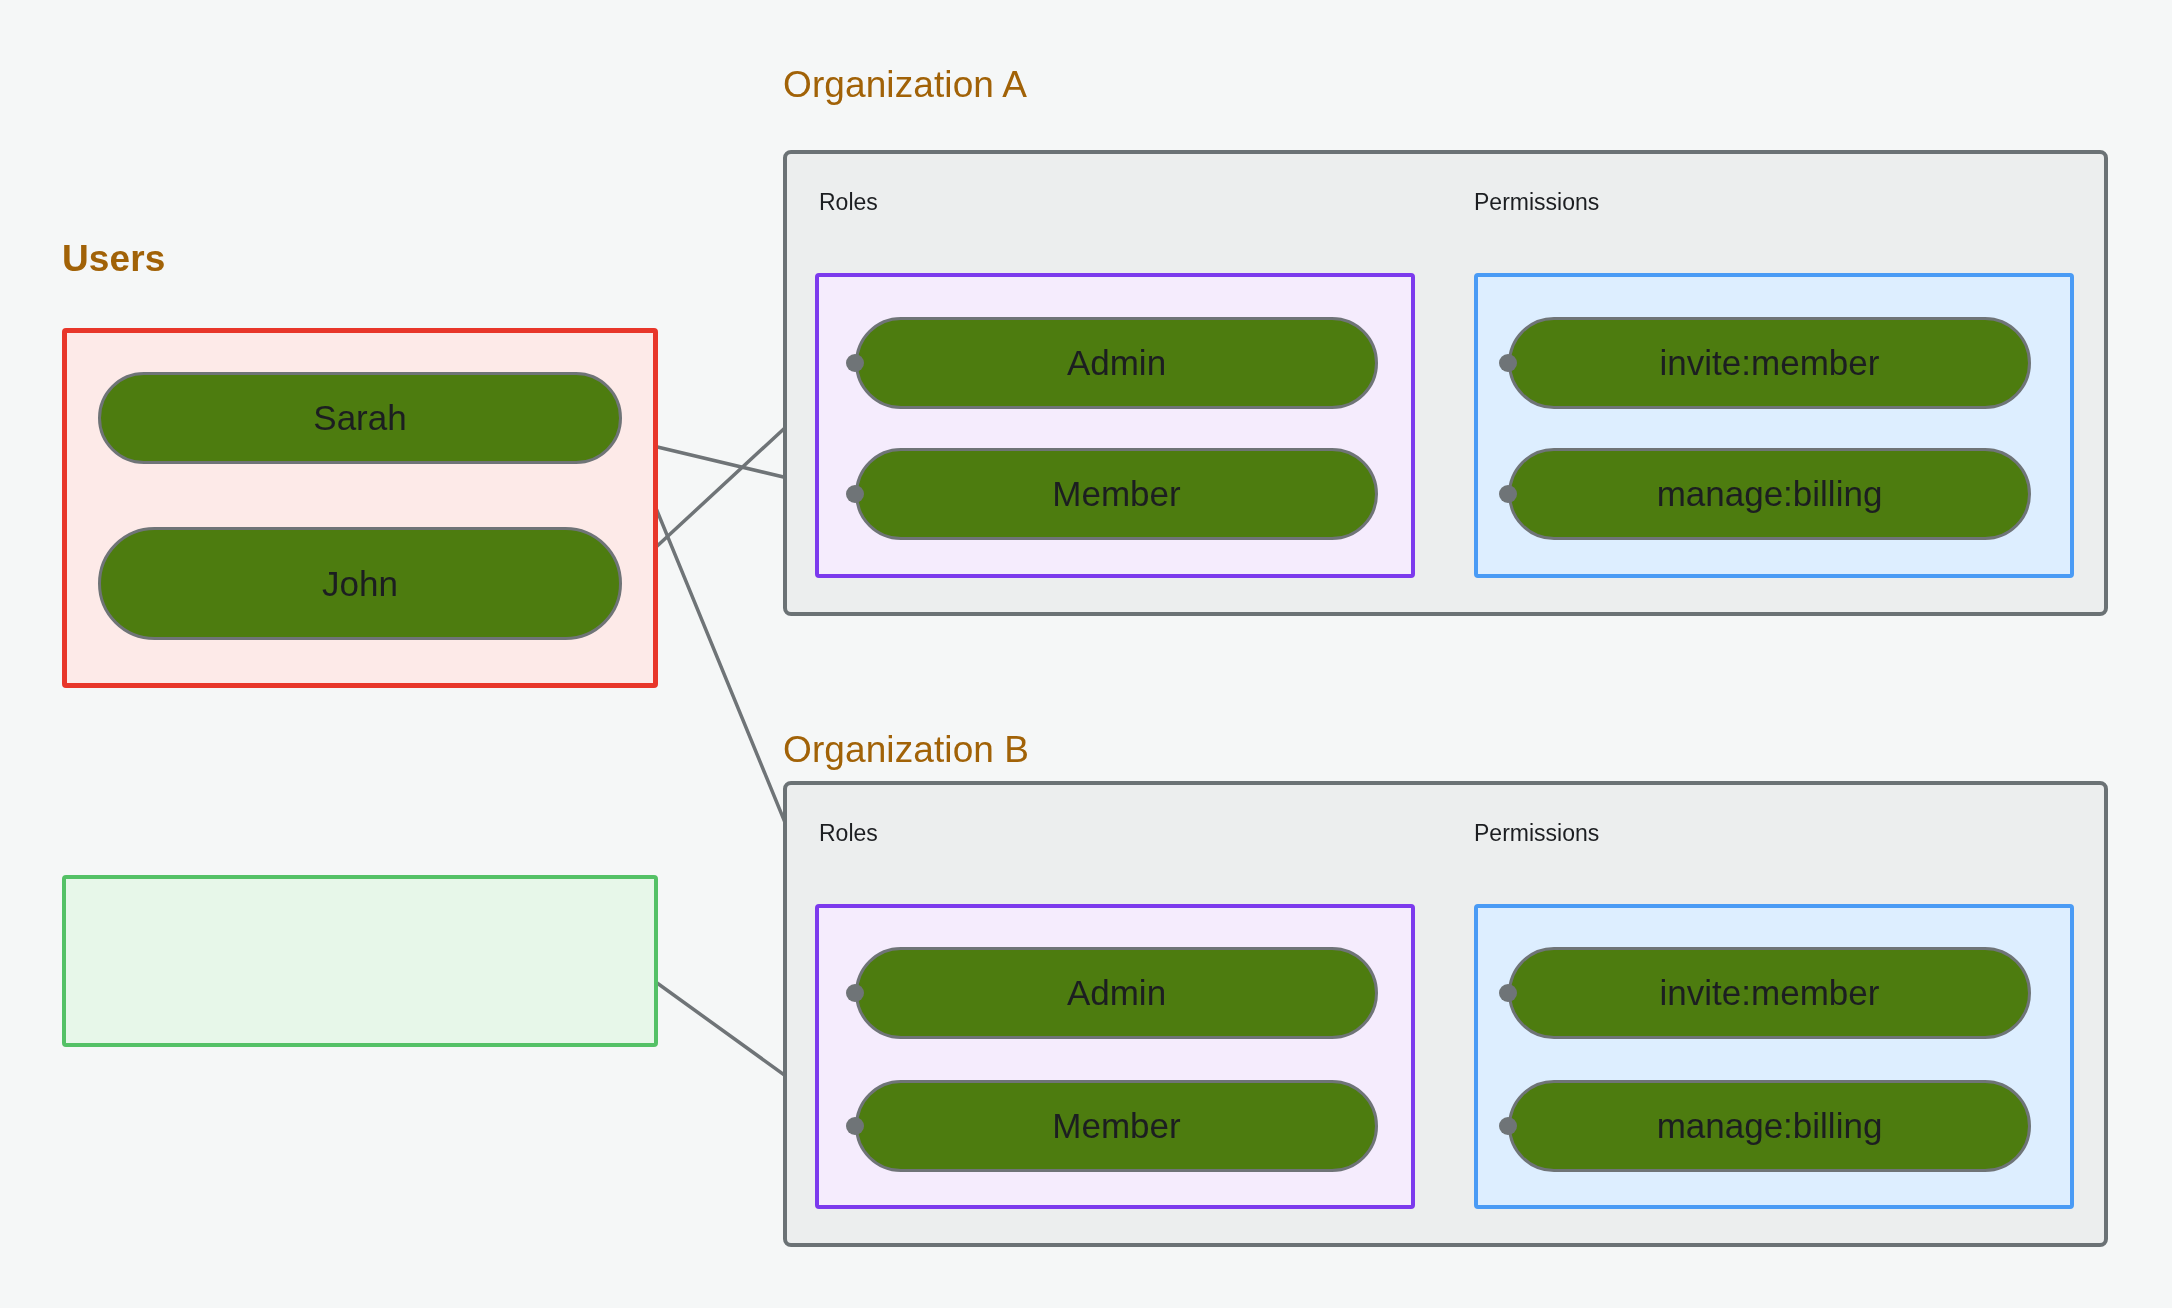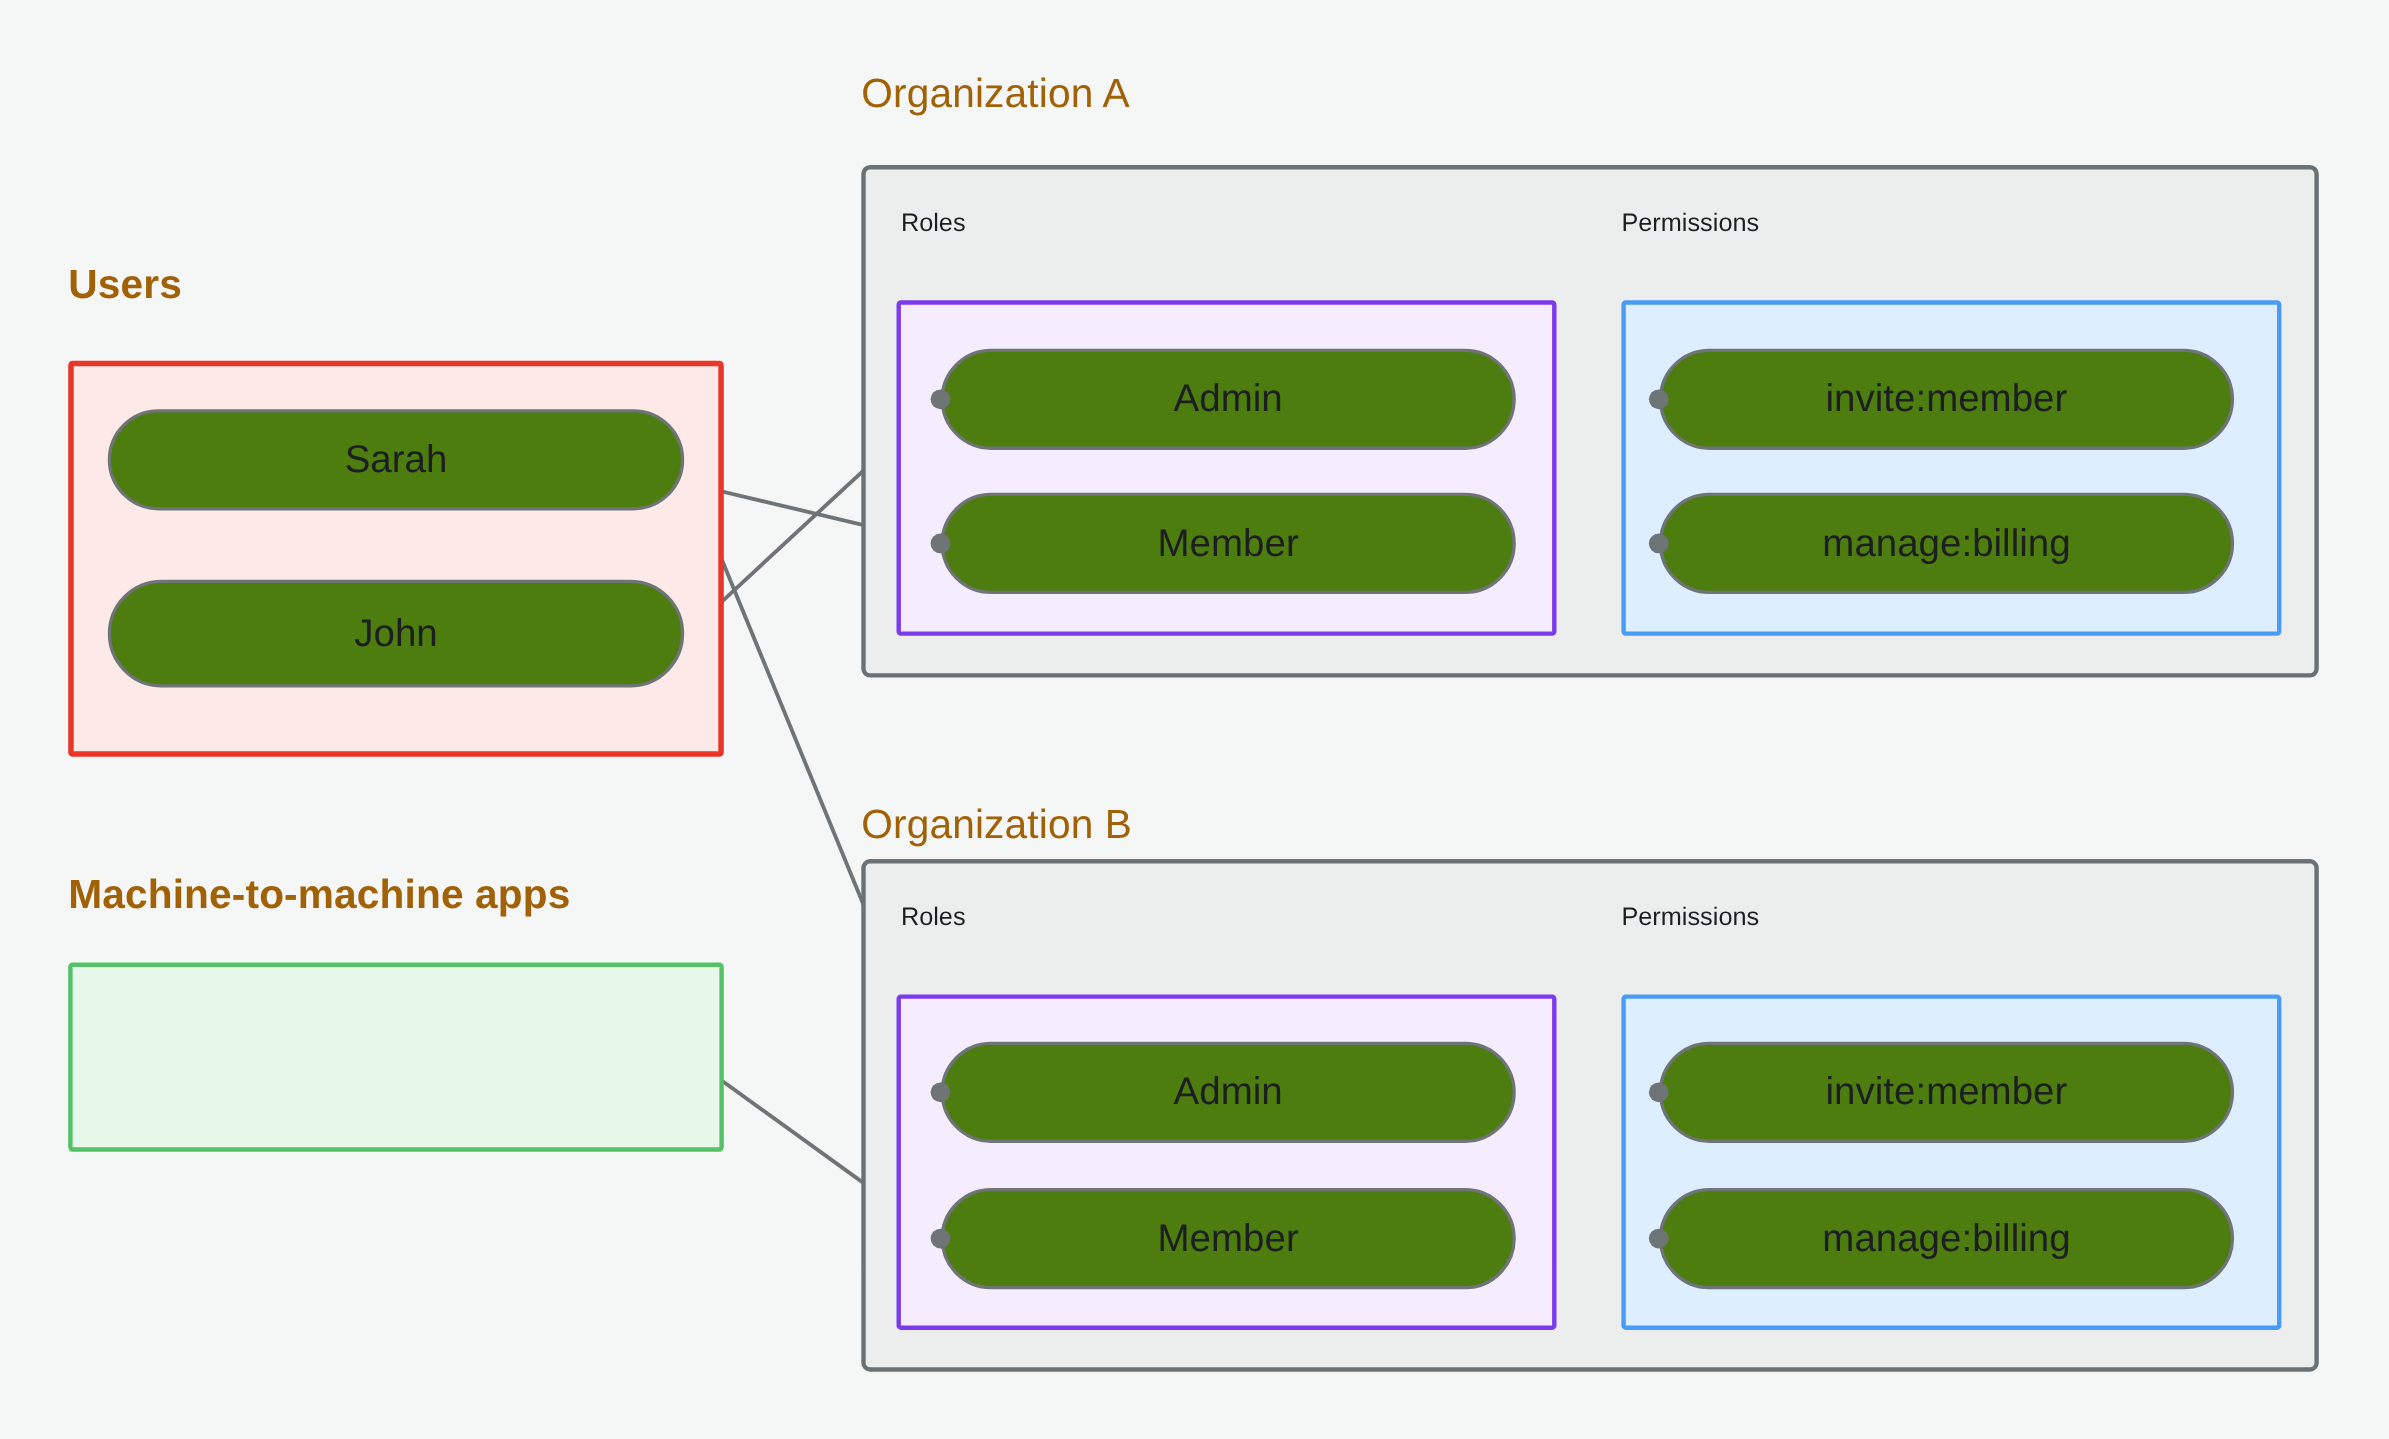--- a/index.html
+++ b/index.html
@@ -139,23 +139,22 @@
       <path d="M 1378 1126 L 1508 1126"></path>
     </g>
   </svg>
 
   <div class="group-label bold" style="left:62px; top:238px;">Users</div>
 
   <div class="box users" style="left:62px; top:328px; width:596px; height:360px;"></div>
 
   <div class="pill" style="left:98px; top:372px; width:524px; height:92px;">Sarah</div>
 
-  <div class="pill" style="left:98px; top:527px; width:524px; height:98px;">John</div>
-
-  <div class="group-label bold" style="left:62px; top:792px;">Machine-to-machine apps</div>
+  <div class="pill" style="left:98px; top:527px; width:524px; height:113px;">John</div>
+
 
   <div class="box m2m" style="left:62px; top:875px; width:596px; height:172px;"></div>
 
 
   <div class="group-label" style="left:783px; top:64px;">Organization A</div>
 
   <div class="box org" style="left:783px; top:150px; width:1325px; height:466px;"></div>
 
   <div class="section-label" style="left:819px; top:189px;">Roles</div>
 

